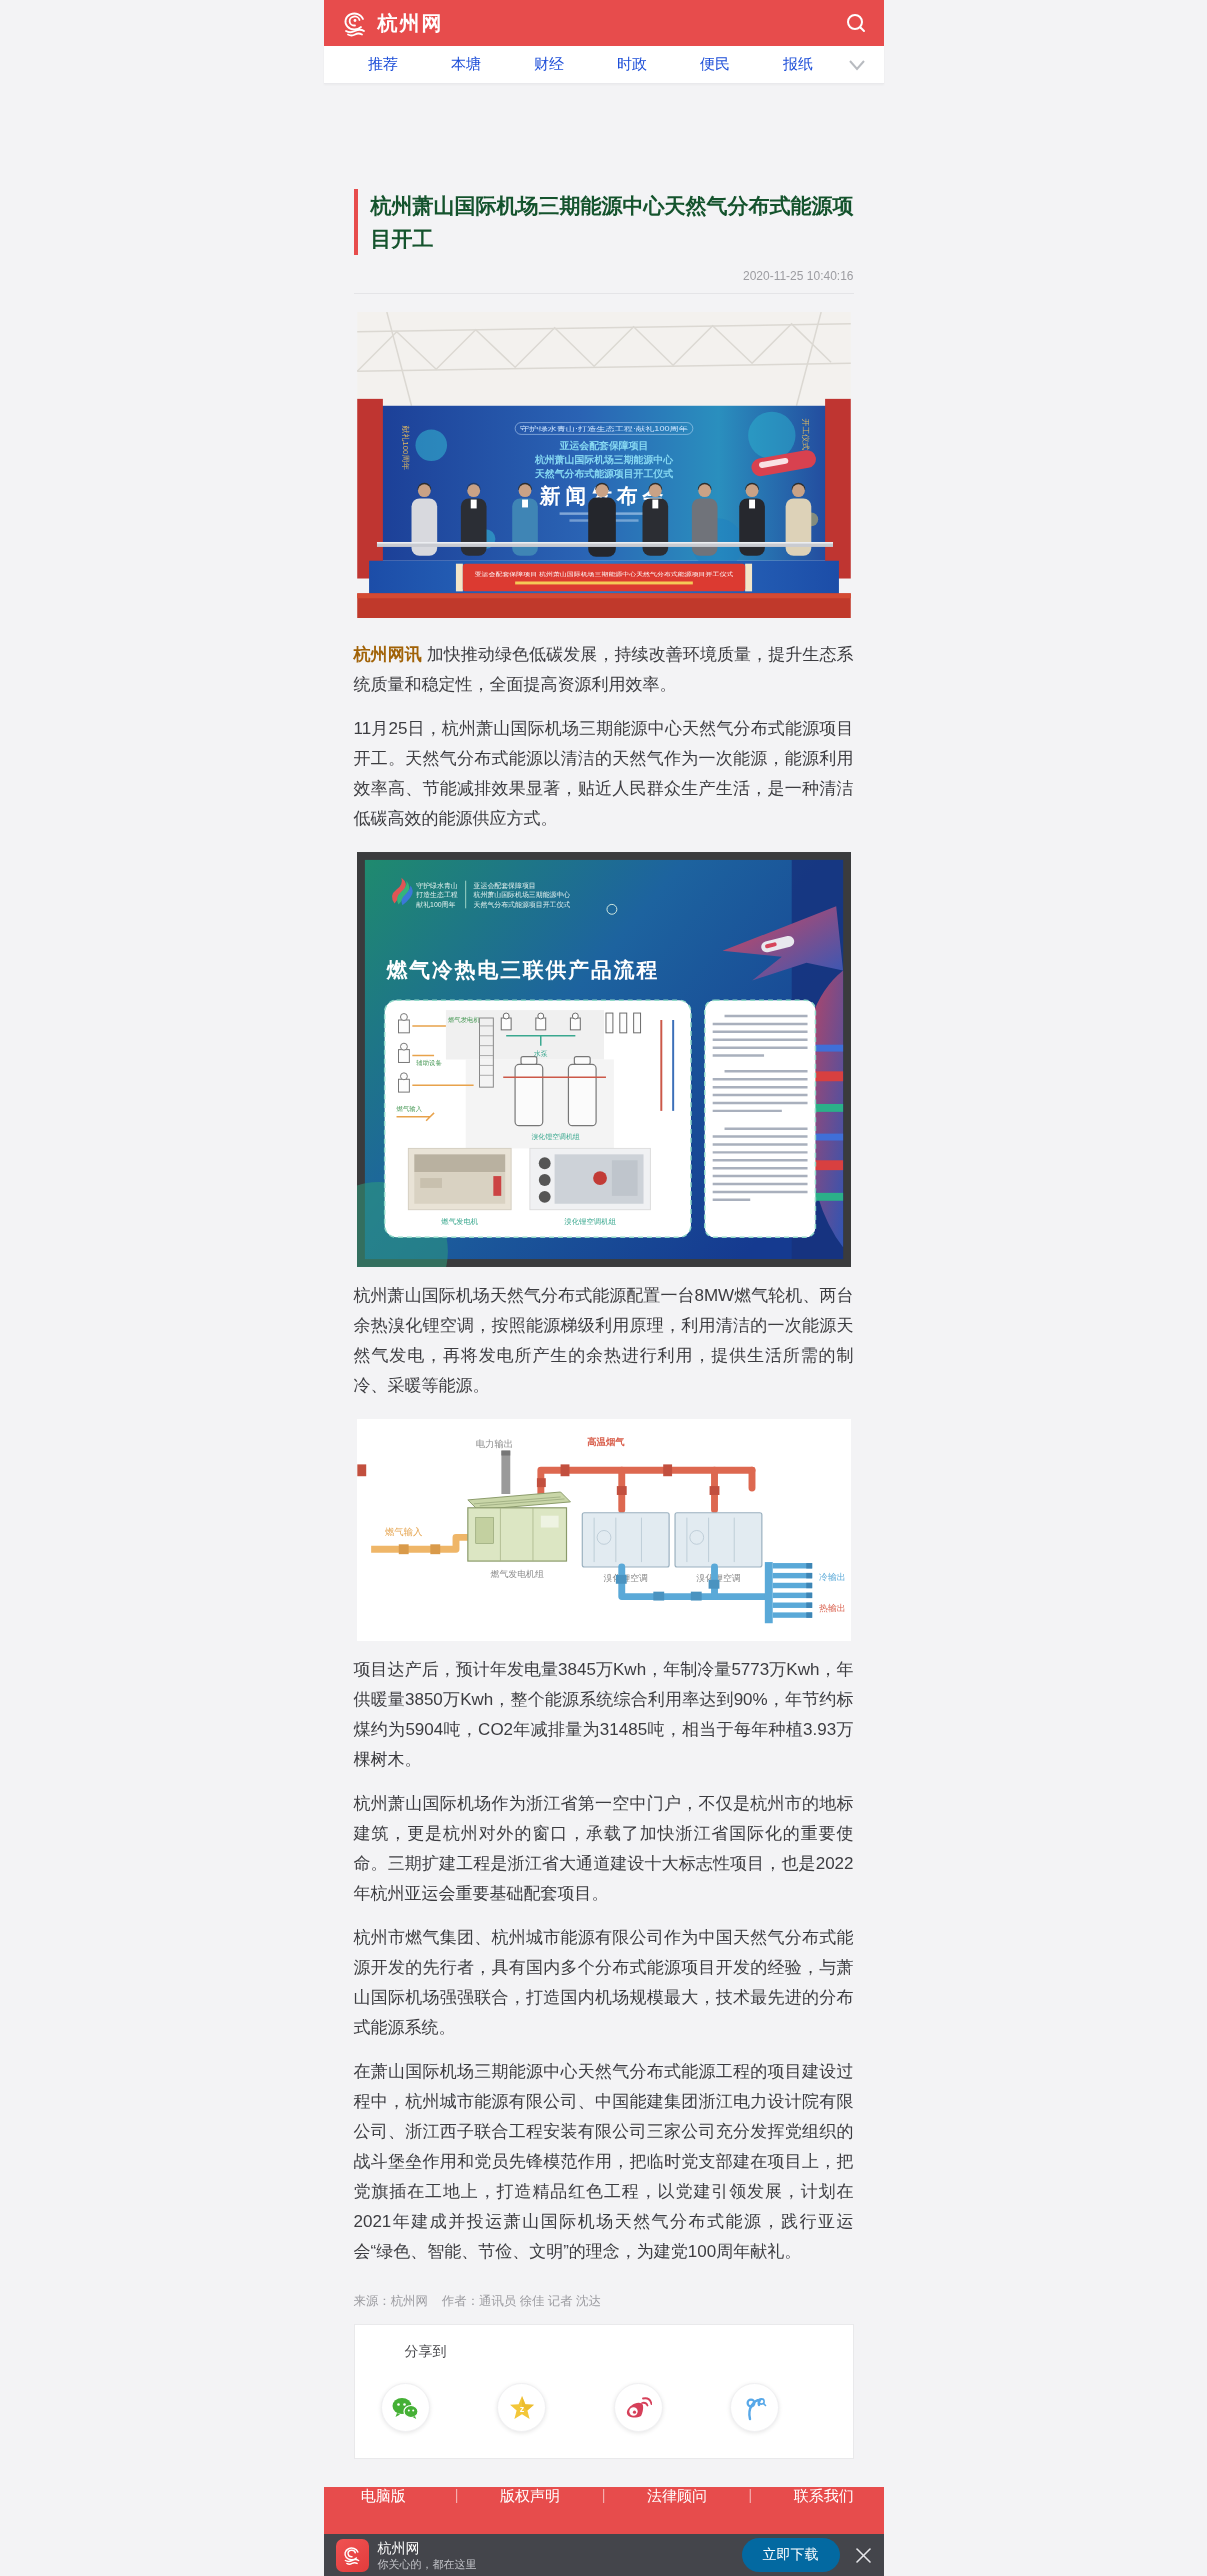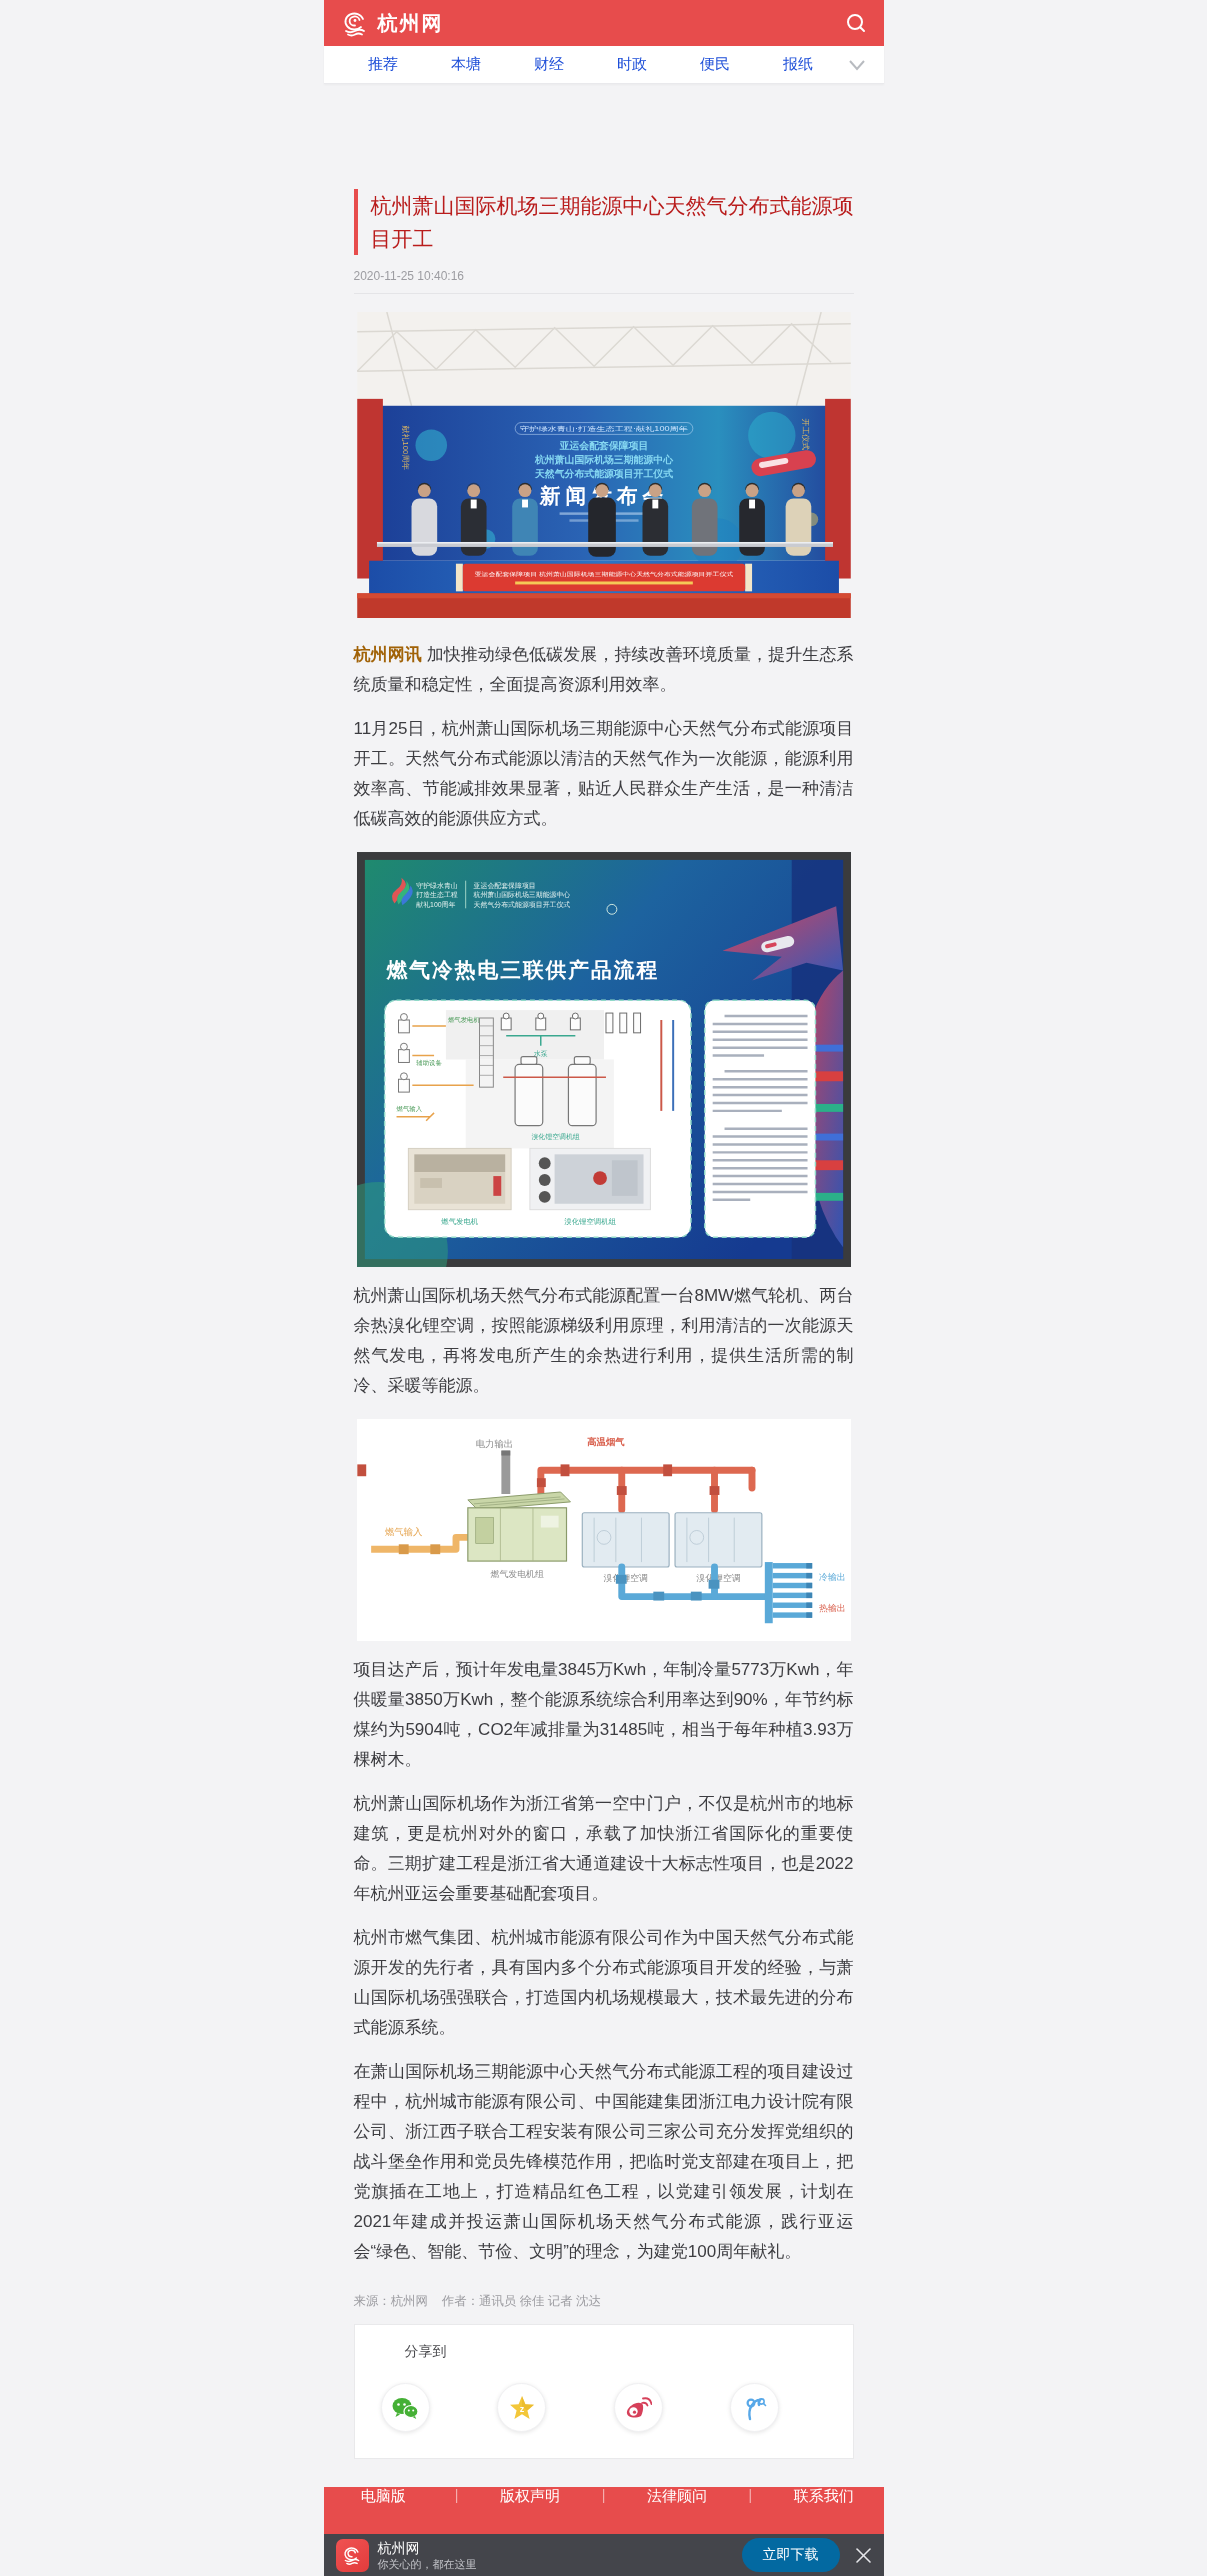--- a/index.html
+++ b/index.html
@@ -14,22 +14,22 @@
 
   
   .nav{height:38px;background:#ffffff;border-bottom:1px solid #e9e9ec;box-shadow:0 1px 2px rgba(0,0,0,.04);
        display:flex;align-items:center;padding:0 18px;box-sizing:border-box;}
   .nav-tab{flex:1;text-align:center;font-size:15px;color:#1d4ed8;cursor:pointer;}
   .nav-more{width:26px;display:flex;justify-content:flex-end;}
 
   
   .article{padding:0 30px;box-sizing:border-box;}
   .title{margin-top:105px;border-left:4px solid #e74c4c;padding-left:13px;
-         font-size:21px;line-height:33px;font-weight:normal;color:#b91c1c;}
-  .pub-time{margin-top:14px;font-size:12px;color:#9c9ca1;}
+         font-size:21px;line-height:33px;font-weight:bold;color:#14532d;}
+  .pub-time{margin-top:14px;text-align:right;font-size:12px;color:#9c9ca1;}
   .divider{border:none;border-top:1px solid #e4e4e7;margin:10px 0 0;}
   figure{margin:18px auto 0;width:494px;padding:0;display:block;}
   figure svg{display:block;}
   .para{margin:14px 0 0;font-size:17px;line-height:30px;color:#3c3c40;text-align:justify;}
   .para.lead{margin-top:22px;}
   .lead-prefix{font-weight:bold;color:#a16207;font-family:Liberation Serif, serif;}
   .source-line{margin-top:26px;font-size:12.4px;color:#9c9ca1;}
   .source-line span{margin-right:14px;}
 
   

